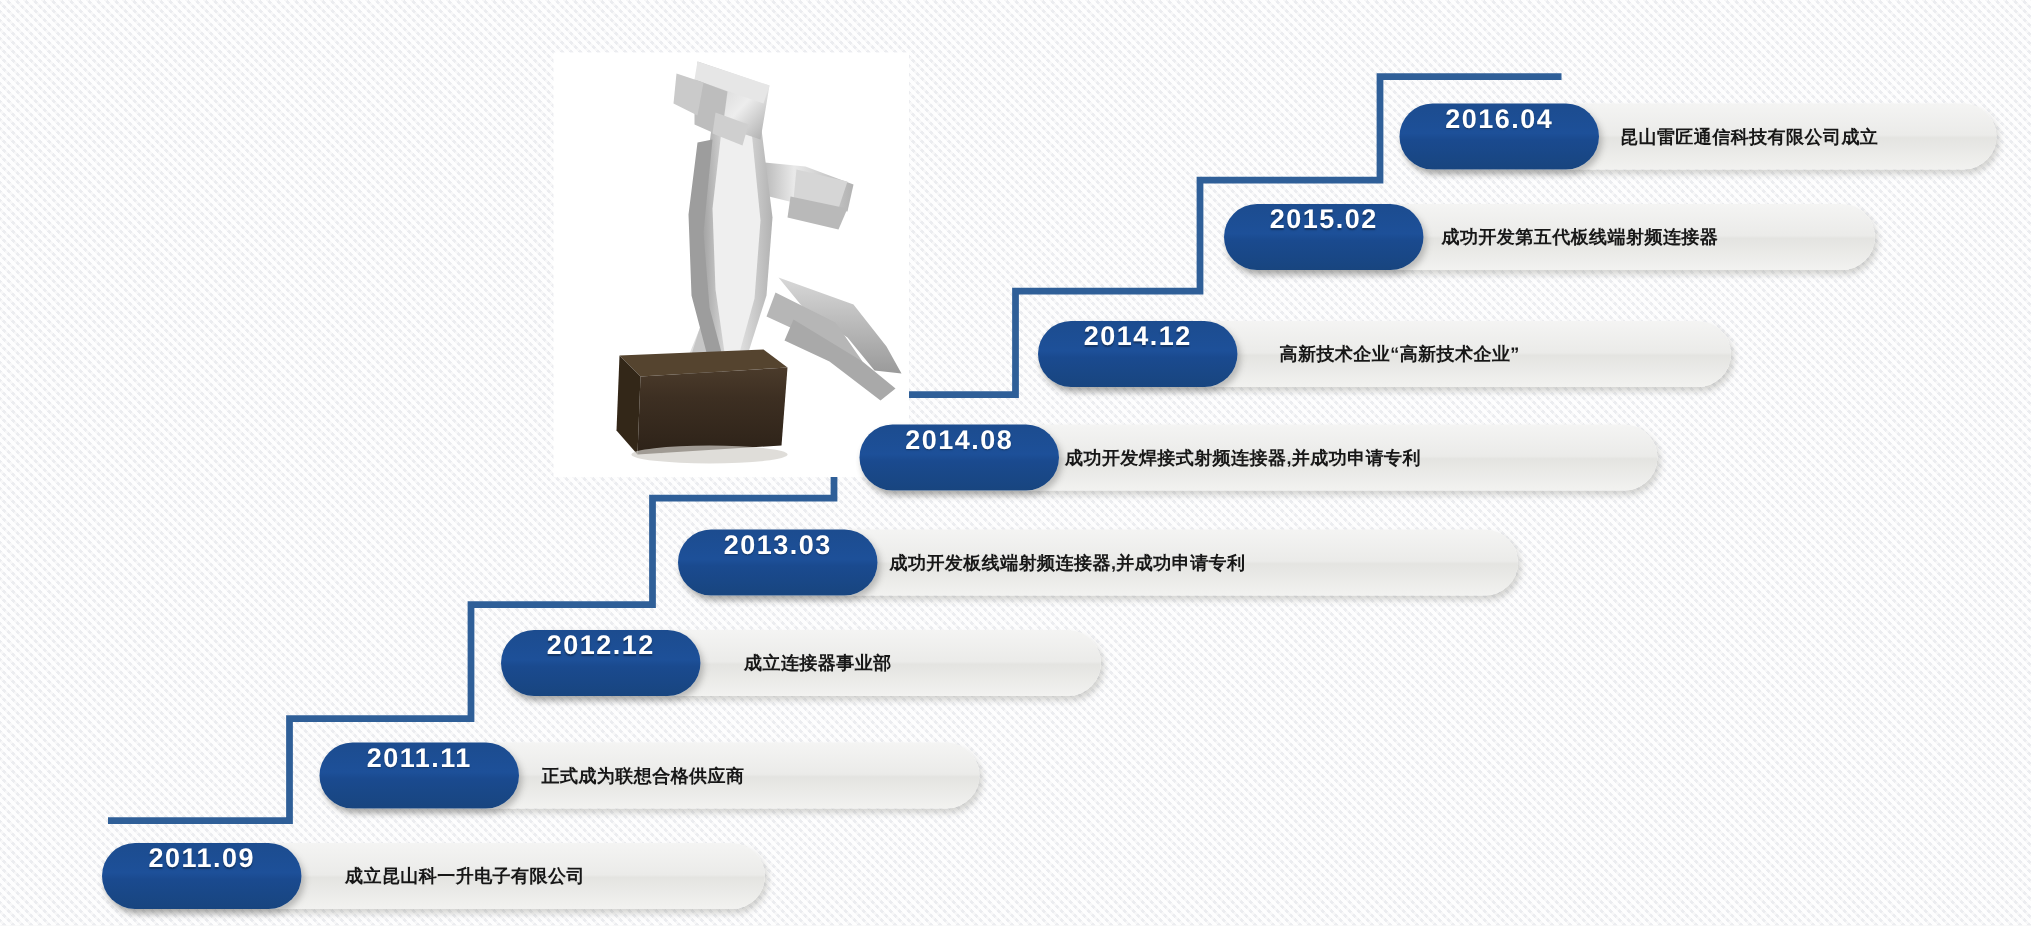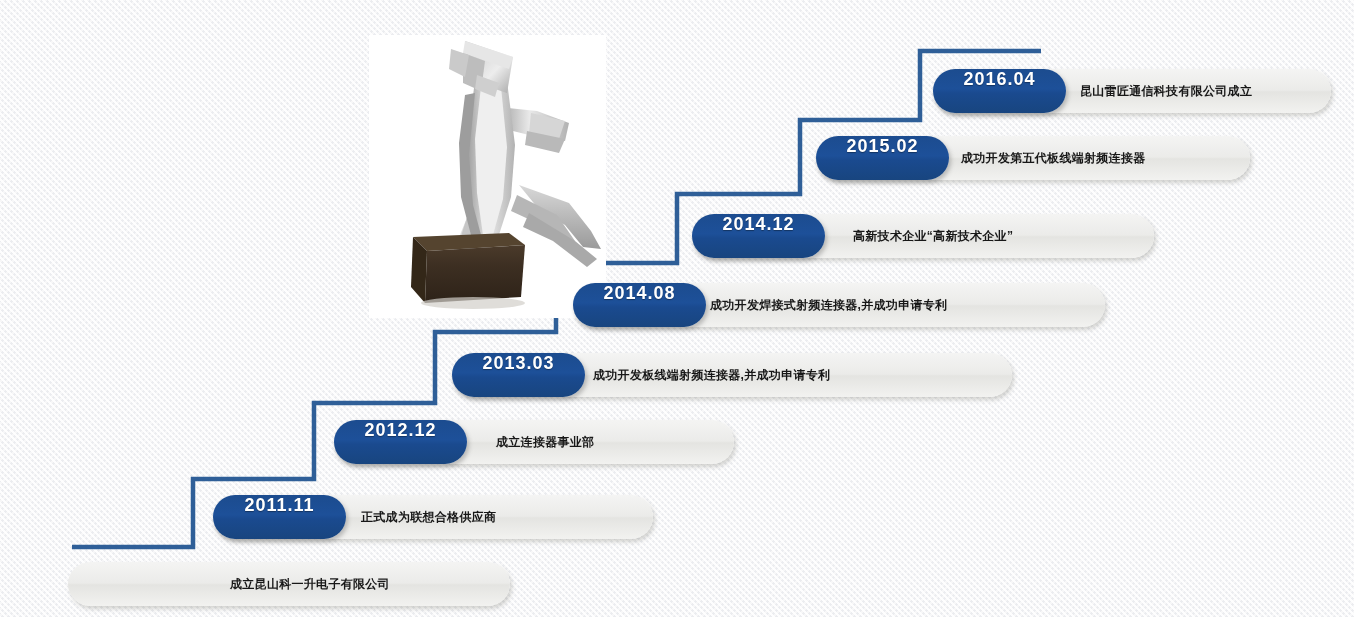--- a/index.html
+++ b/index.html
@@ -165,20 +165,23 @@
 
       <ellipse cx="104" cy="268" rx="52" ry="6" fill="#d2cfc9" opacity="0.7"></ellipse>
     </svg>
   </div>
 
   <div id="rows">
       <div class="row" style="left: 68px; top: 562px; width: 442px;">
         <div class="text-pill" style="width: 442px; text-decoration: underline;">
           <span class="label" style="left: 162px;">成立昆山科一升电子有限公司</span>
         </div>
+        <div class="date-pill">
+          <span class="date">2011.09</span>
+        </div>
       </div>
       <div class="row" style="left: 213px; top: 495px; width: 440px;">
         <div class="text-pill" style="width: 440px;">
           <span class="label" style="left: 148px; text-align: right;">正式成为联想合格供应商</span>
         </div>
         <div class="date-pill">
           <span class="date">2011.11</span>
         </div>
       </div>
       <div class="row" style="left: 334px; top: 420px; width: 400px;">

